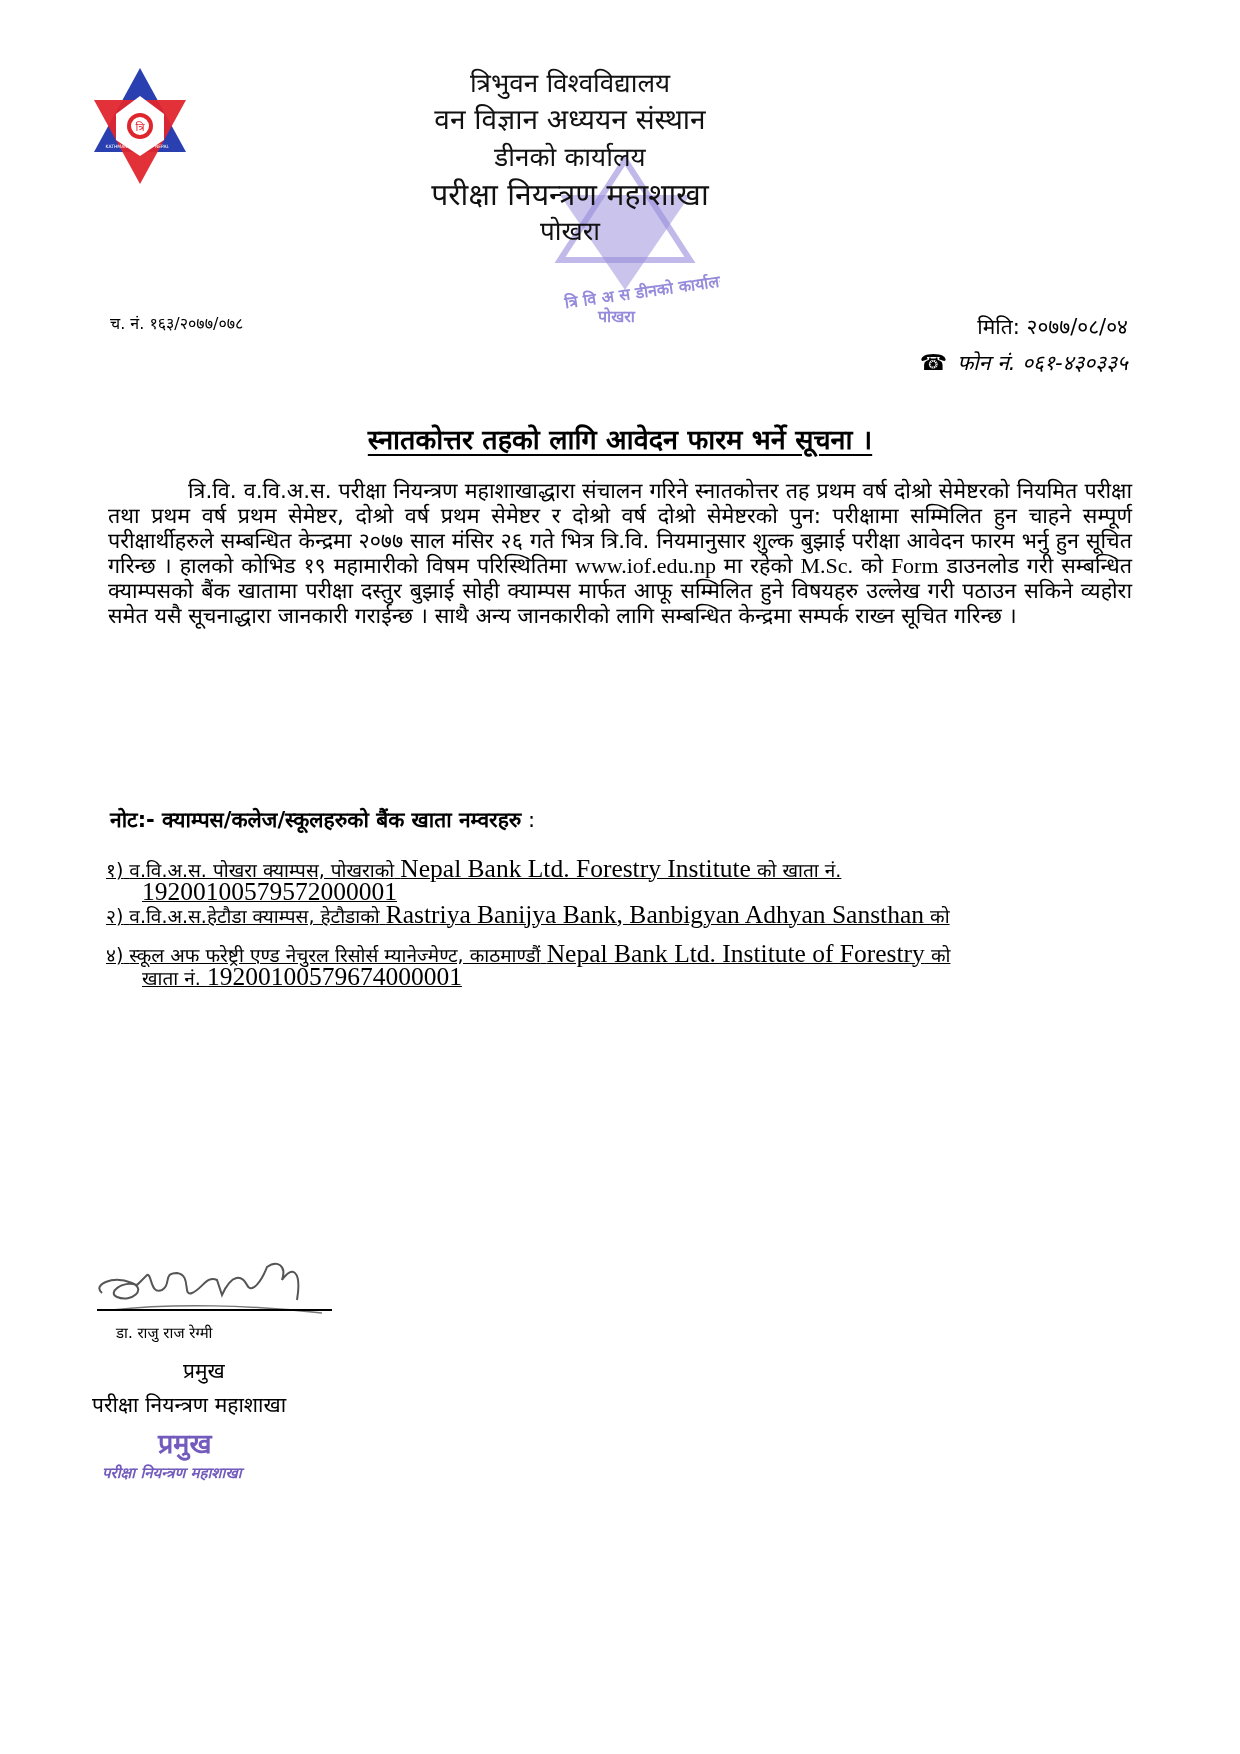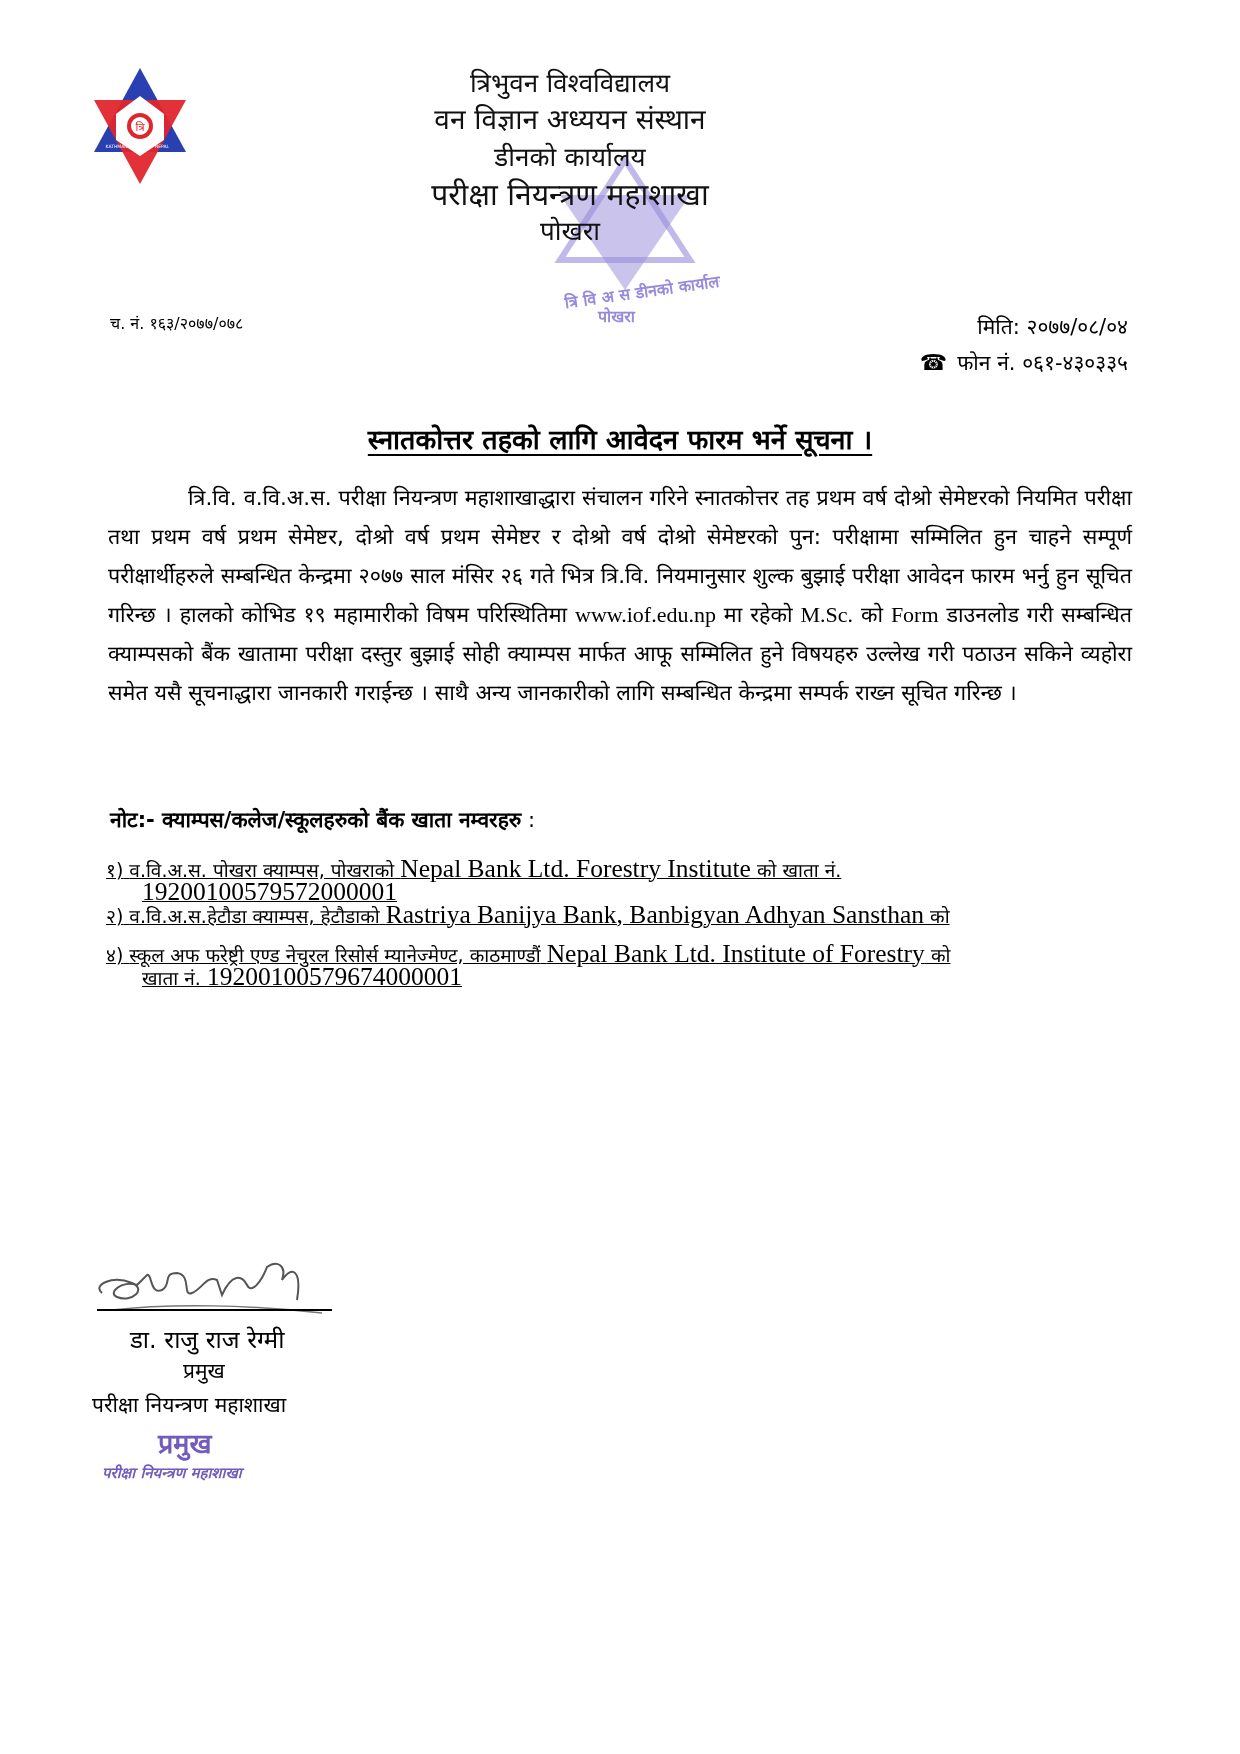--- a/index.html
+++ b/index.html
@@ -14,45 +14,45 @@
     .h1 { font-size: 26px; margin-bottom: 10px; position: relative; left: 30px; }
     .h2 { font-size: 28px; margin-bottom: 10px; position: relative; left: 30px; }
     .h3 { font-size: 26px; margin-bottom: 10px; position: relative; left: 30px; }
     .h4 { font-size: 30px; margin-bottom: 8px; position: relative; left: 30px; }
     .h5 { font-size: 26px; position: relative; left: 30px; }
 
     .stamp-top { left: 530px; top: 150px; width: 190px; height: 175px; opacity: 0.7; }
 
     .ref { left: 110px; top: 312px; font-size: 16px; }
     .date { right: 112px; top: 312px; font-size: 21px; text-align: left; }
-    .phone { right: 112px; top: 348px; font-size: 21px; text-align: center; }
+    .phone { right: 112px; top: 348px; font-size: 21px; text-align: center; font-style: italic; }
     .phone-icon { font-size: 22px; margin-right: 10px; }
 
     .title { left: 0; width: 1240px; top: 420px; text-align: center; font-size: 27px; font-weight: bold; }
     .title span { text-decoration: underline; text-underline-offset: 5px; text-decoration-thickness: 2px; }
 
     .body-para {
       left: 108px; top: 478px; width: 1024px;
-      font-size: 21.5px; line-height: 39px; text-align: justify;
+      font-size: 21.5px; line-height: 25px; text-align: justify;
       text-indent: 80px;
     }
     .body-para .latin { font-family: "Liberation Serif", serif; font-size: 22px; }
 
     .note { left: 110px; top: 805px; font-size: 21px; font-weight: bold; }
     .note .colon { font-weight: normal; }
 
     .bank-list { left: 106px; top: 858px; width: 1040px; }
     .bank-item { position: relative; font-size: 19px; line-height: 21px; margin-bottom: 0; text-decoration: underline; }
     .bank-item .latin { font-family: "Liberation Serif", serif; font-size: 25.5px; }
     .bank-item .acct { padding-left: 36px; }
     .bank-item.gap { margin-top: 16px; }
 
     .signature { left: 92px; top: 1245px; width: 240px; height: 75px; }
     .sig-line { left: 97px; top: 1309px; width: 235px; height: 2px; background: #000; }
-    .sig-name { left: 130px; top: 1322px; font-size: 24px; }
+    .sig-name { left: 116px; top: 1322px; font-size: 15px; }
     .sig-role { left: 183px; top: 1356px; font-size: 21px; }
     .sig-dept { left: 92px; top: 1390px; font-size: 21px; }
     .stamp-bottom-title { left: 158px; top: 1424px; font-size: 27px; font-weight: bold; color: #5b3fb3; opacity: 0.85; }
     .stamp-bottom-sub { left: 102px; top: 1462px; font-size: 15px; font-weight: bold; color: #5b3fb3; opacity: 0.85; font-style: italic; }
   </style>
 </head>
 <body>
 
 <svg class="abs logo" viewBox="0 0 96 120">
   <polygon points="48,2 94,86 2,86" fill="#2a3fb0"></polygon>

